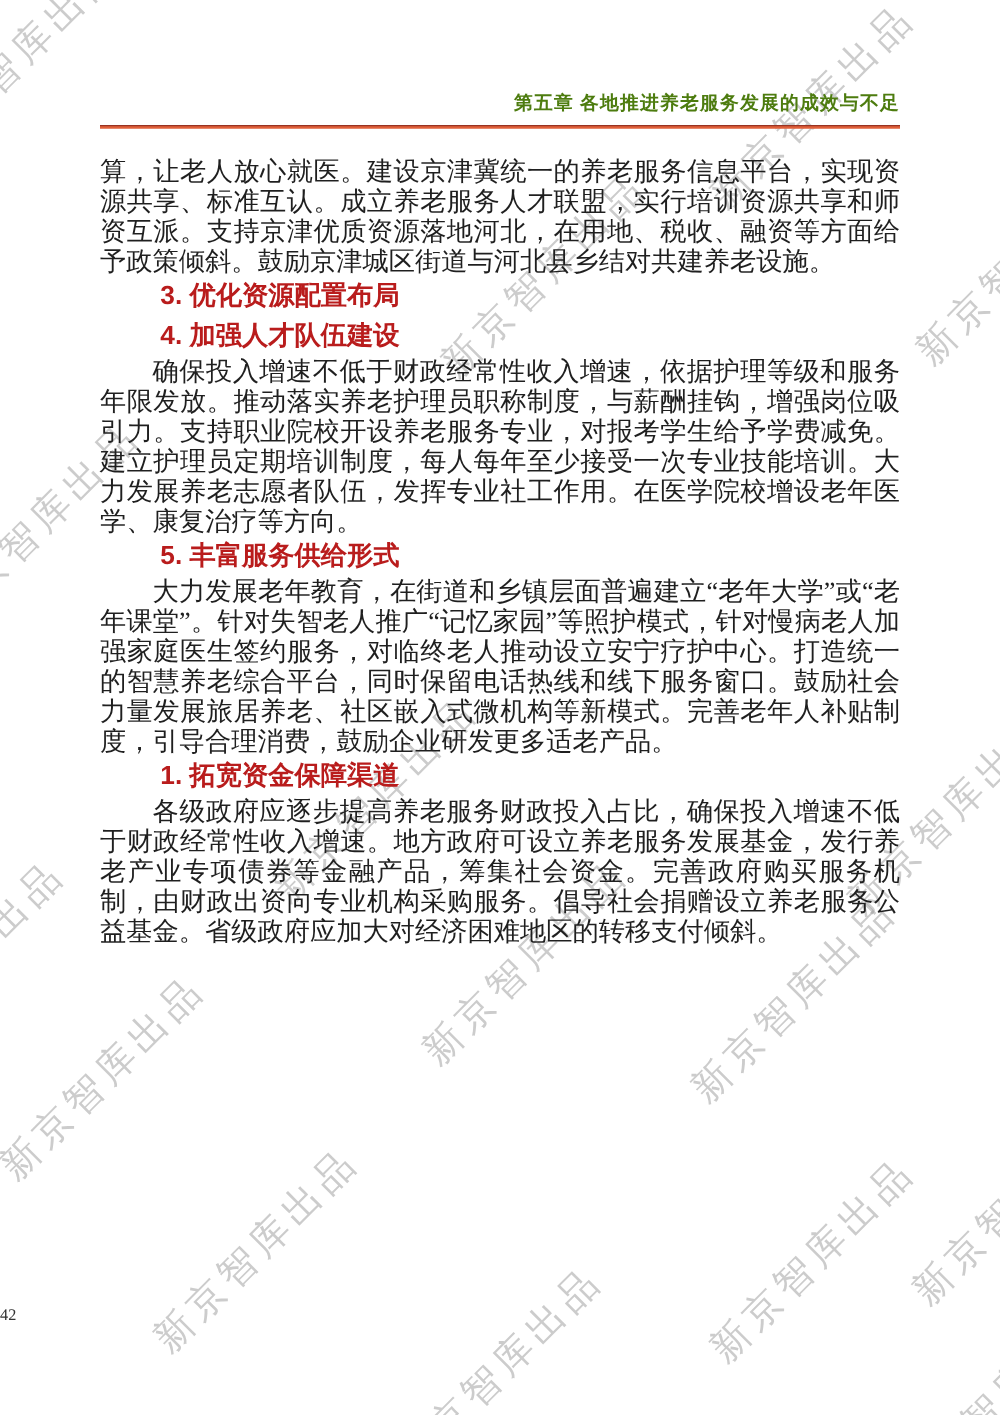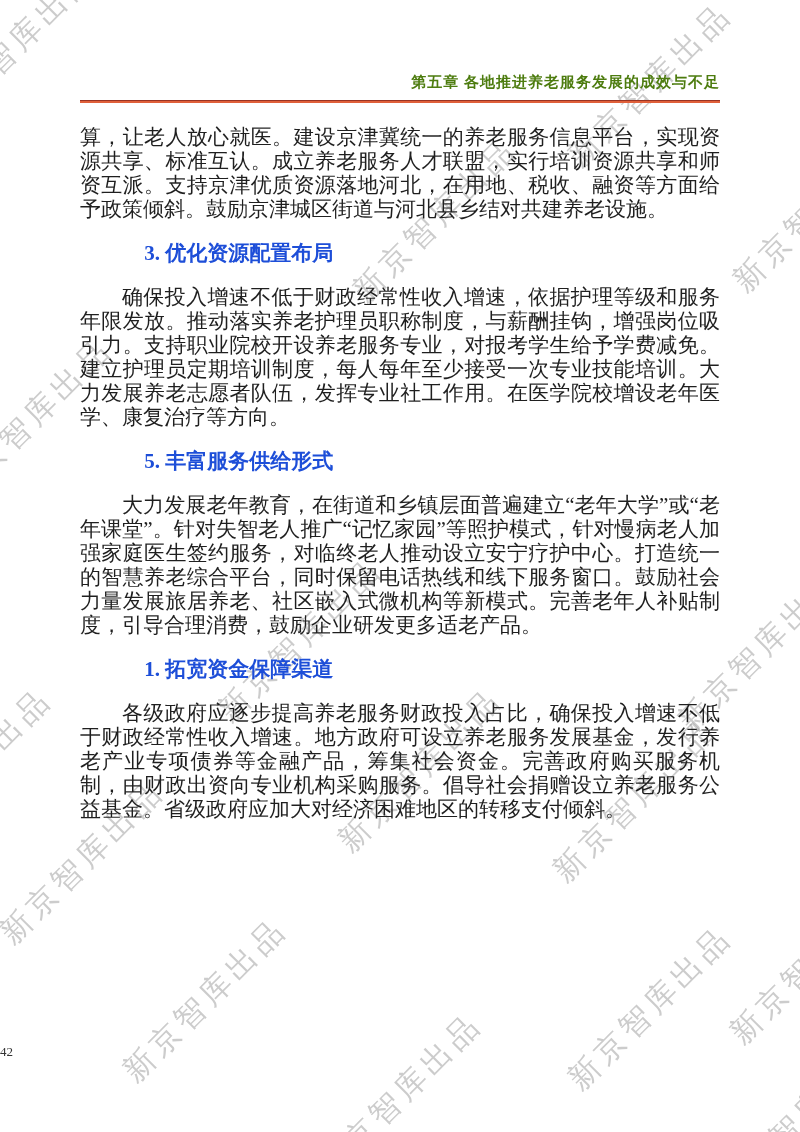--- a/index.html
+++ b/index.html
@@ -40,27 +40,27 @@
   .body-text{margin-top:22px;}
   p.para{
     margin:0;
     font-size:21px;
     line-height:24px;
     text-align:justify;
     text-justify:inter-character;
   }
   p.para.indent{text-indent:2em;}
   h3.sec-heading{
-    margin:16px;
+    margin:0;
     font-size:21px;
     line-height:32px;
     font-weight:bold;
     text-indent:2.3em;
-    font-family:Liberation Serif, serif;
-    color:#1d4ed8;
+    font-family:Liberation Sans, sans-serif;
+    color:#b91c1c;
   }
   .page-footer{
     position:absolute;
     left:0;top:1044px;width:100%;
     text-align:left;
     font-size:13px;
     color:#333;
     z-index:1;
   }
 </style>
@@ -93,20 +93,21 @@
     <div class="running-head">第五章 各地推进养老服务发展的成效与不足</div>
 
     <div class="header-rule" style="border-top-color: rgb(153, 51, 34); background: rgb(224, 96, 58);"></div>
 
     <div class="body-text">
 
       <p class="para">算，让老人放心就医。建设京津冀统一的养老服务信息平台，实现资源共享、标准互认。成立养老服务人才联盟，实行培训资源共享和师资互派。支持京津优质资源落地河北，在用地、税收、融资等方面给予政策倾斜。鼓励京津城区街道与河北县乡结对共建养老设施。</p>
 
       <h3 class="sec-heading">3. 优化资源配置布局</h3>
 
+      <h3 class="sec-heading">4. 加强人才队伍建设</h3>
       <p class="para indent">确保投入增速不低于财政经常性收入增速，依据护理等级和服务年限发放。推动落实养老护理员职称制度，与薪酬挂钩，增强岗位吸引力。支持职业院校开设养老服务专业，对报考学生给予学费减免。建立护理员定期培训制度，每人每年至少接受一次专业技能培训。大力发展养老志愿者队伍，发挥专业社工作用。在医学院校增设老年医学、康复治疗等方向。</p>
 
       <h3 class="sec-heading">5. 丰富服务供给形式</h3>
       <p class="para indent">大力发展老年教育，在街道和乡镇层面普遍建立“老年大学”或“老年课堂”。针对失智老人推广“记忆家园”等照护模式，针对慢病老人加强家庭医生签约服务，对临终老人推动设立安宁疗护中心。打造统一的智慧养老综合平台，同时保留电话热线和线下服务窗口。鼓励社会力量发展旅居养老、社区嵌入式微机构等新模式。完善老年人补贴制度，引导合理消费，鼓励企业研发更多适老产品。</p>
 
       <h3 class="sec-heading">1. 拓宽资金保障渠道</h3>
       <p class="para indent">各级政府应逐步提高养老服务财政投入占比，确保投入增速不低于财政经常性收入增速。地方政府可设立养老服务发展基金，发行养老产业专项债券等金融产品，筹集社会资金。完善政府购买服务机制，由财政出资向专业机构采购服务。倡导社会捐赠设立养老服务公益基金。省级政府应加大对经济困难地区的转移支付倾斜。</p>
 
     </div>
   </div>

